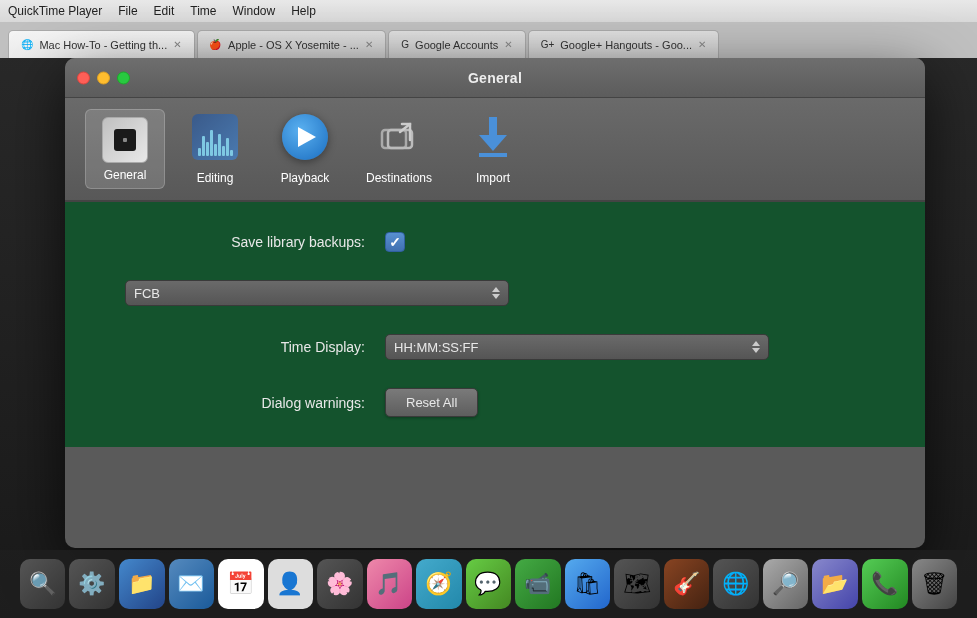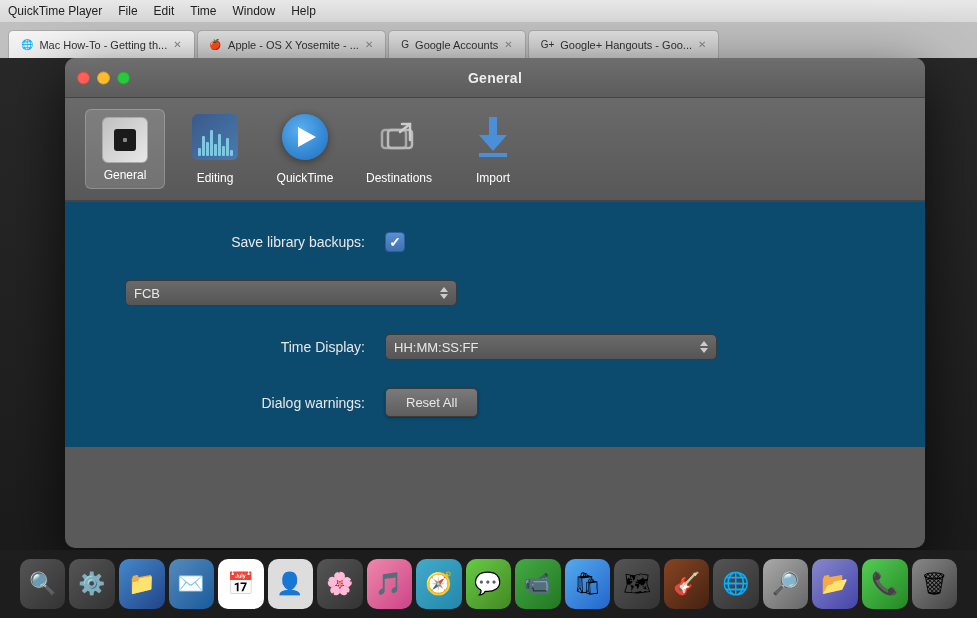--- a/index.html
+++ b/index.html
@@ -241,21 +241,21 @@
       justify-content: center;
     }
 
     .dest-svg {
       width: 38px;
       height: 38px;
     }
 
     
     .content {
-      background: #0c4a6e;
+      background: #14532d;
       padding: 30px 60px;
       display: flex;
       flex-direction: column;
       gap: 28px;
     }
 
     .form-row {
       display: flex;
       align-items: center;
       gap: 20px;
@@ -285,21 +285,21 @@
 
     .checkmark {
       color: white;
       font-size: 14px;
       font-weight: bold;
       line-height: 1;
     }
 
     
     .mac-dropdown {
-      width: 332px;
+      width: 384px;
       height: 26px;
       background: linear-gradient(180deg, #6a6a6a 0%, #555 100%);
       border: 1px solid #3a3a3a;
       border-radius: 5px;
       display: flex;
       align-items: center;
       justify-content: space-between;
       padding: 0 8px;
       cursor: pointer;
     }
@@ -506,21 +506,21 @@
       </div>
       <span class="toolbar-label">Editing</span>
     </div>
 
     <div class="toolbar-item">
       <div class="toolbar-icon">
         <div class="icon-playback">
           <div class="play-triangle"></div>
         </div>
       </div>
-      <span class="toolbar-label">QuickTime</span>
+      <span class="toolbar-label">Playback</span>
     </div>
 
     <div class="toolbar-item">
       <div class="toolbar-icon">
         <div class="icon-destinations">
           <svg class="dest-svg" viewBox="0 0 38 38">
             <rect x="2" y="12" width="24" height="18" rx="3" fill="none" stroke="#aaa" stroke-width="2.5"></rect>
             <rect x="8" y="12" width="24" height="18" rx="3" fill="none" stroke="#bbb" stroke-width="2.5"></rect>
             <polyline points="22,6 30,6 30,22" fill="none" stroke="#ccc" stroke-width="2.5" stroke-linecap="round"></polyline>
             <line x1="20" y1="14" x2="30" y2="6" stroke="#ccc" stroke-width="2.5" stroke-linecap="round"></line>

